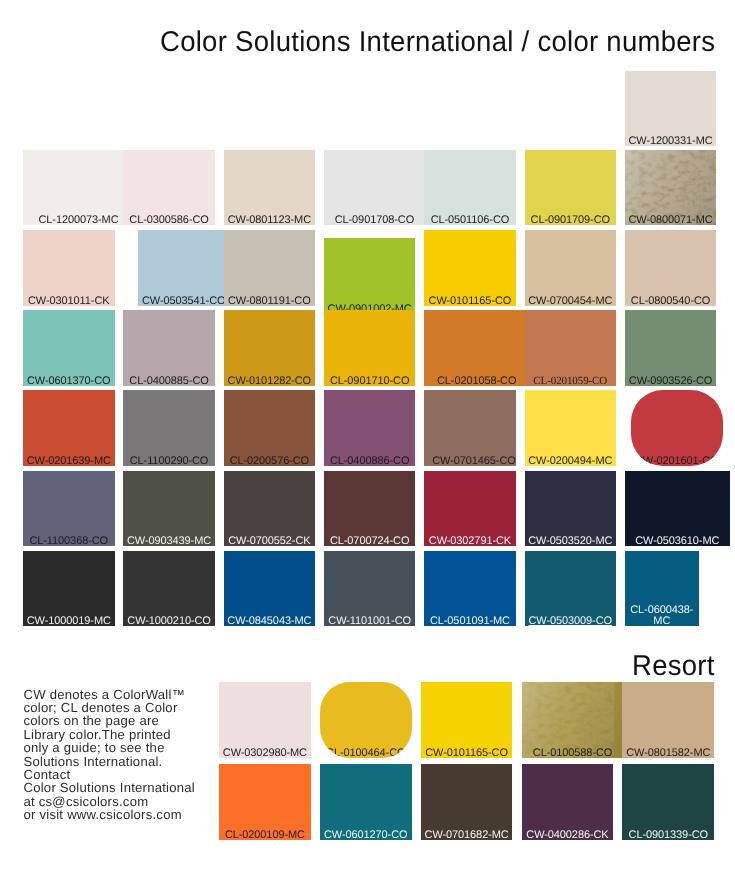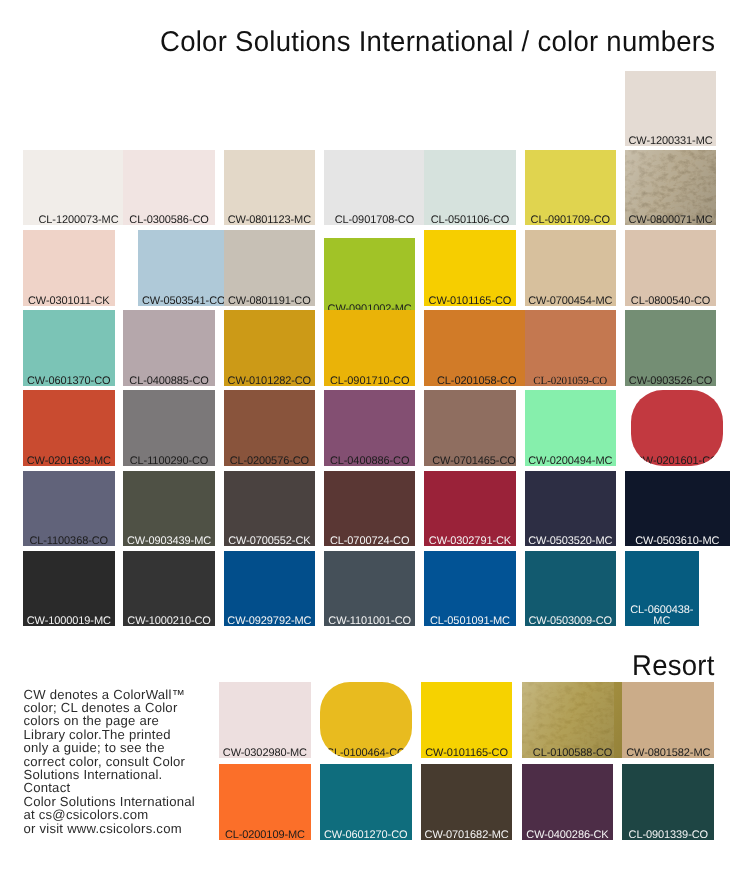--- a/index.html
+++ b/index.html
@@ -111,21 +111,21 @@
       </div>
       <div class="swatch" style="left: 223.6px; top: 390.45px; width: 91.5px; height: 75.2px; background: rgb(137, 84, 60);">
         <div class="code" style="color: rgb(28, 28, 28);">CL-0200576-CO</div>
       </div>
       <div class="swatch" style="left: 323.9px; top: 390.45px; width: 91.5px; height: 75.2px; background: rgb(131, 79, 114);">
         <div class="code" style="color: rgb(28, 28, 28);">CL-0400886-CO</div>
       </div>
       <div class="swatch" style="left: 424.2px; top: 390.45px; width: 91.5px; height: 75.2px; background: rgb(143, 110, 96);">
         <div class="code" style="color: rgb(28, 28, 28); text-align: right;">CW-0701465-CO</div>
       </div>
-      <div class="swatch" style="left: 524.5px; top: 390.45px; width: 91.5px; height: 75.2px; background: #86efac;">
+      <div class="swatch" style="left: 524.5px; top: 390.45px; width: 91.5px; height: 75.2px; background: #fde047;">
         <div class="code" style="color: rgb(28, 28, 28);">CW-0200494-MC</div>
       </div>
       <div class="swatch" style="left: 631px; top: 390.45px; width: 91.5px; height: 75.2px; background: rgb(194, 57, 64); border-radius: 32px;">
         <div class="code" style="color: rgb(28, 28, 28);">CW-0201601-CO</div>
       </div>
       <div class="swatch" style="left: 23px; top: 470.5px; width: 91.5px; height: 75.2px; background: rgb(97, 99, 122);">
         <div class="code" style="color: rgb(28, 28, 28);">CL-1100368-CO</div>
       </div>
       <div class="swatch" style="left: 123.3px; top: 470.5px; width: 91.5px; height: 75.2px; background: rgb(79, 81, 69);">
         <div class="code" style="color: rgb(245, 245, 245);">CW-0903439-MC</div>
@@ -145,30 +145,30 @@
       <div class="swatch" style="left: 624.8px; top: 470.5px; width: 105px; height: 75.2px; background: #0f172a;">
         <div class="code" style="color: rgb(245, 245, 245);">CW-0503610-MC</div>
       </div>
       <div class="swatch" style="left: 23px; top: 550.55px; width: 91.5px; height: 75.2px; background: rgb(42, 42, 42);">
         <div class="code" style="color: rgb(245, 245, 245);">CW-1000019-MC</div>
       </div>
       <div class="swatch" style="left: 123.3px; top: 550.55px; width: 91.5px; height: 75.2px; background: rgb(52, 52, 52);">
         <div class="code" style="color: rgb(245, 245, 245);">CW-1000210-CO</div>
       </div>
       <div class="swatch" style="left: 223.6px; top: 550.55px; width: 91.5px; height: 75.2px; background: rgb(2, 78, 139);">
-        <div class="code" style="color: rgb(245, 245, 245);">CW-0929792-MC</div>
+        <div class="code" style="color: rgb(245, 245, 245);">CW-0845043-MC</div>
       </div>
       <div class="swatch" style="left: 323.9px; top: 550.55px; width: 91.5px; height: 75.2px; background: rgb(69, 80, 89);">
         <div class="code" style="color: rgb(245, 245, 245);">CW-1101001-CO</div>
       </div>
       <div class="swatch" style="left: 424.2px; top: 550.55px; width: 91.5px; height: 75.2px; background: rgb(2, 83, 149);">
         <div class="code" style="color: rgb(245, 245, 245);">CL-0501091-MC</div>
       </div>
       <div class="swatch" style="left: 524.5px; top: 550.55px; width: 91.5px; height: 75.2px; background: rgb(18, 90, 111);">
-        <div class="code" style="color: rgb(245, 245, 245);">CW-0503009-CO</div>
+        <div class="code" style="color: rgb(245, 245, 245); text-decoration: underline;">CW-0503009-CO</div>
       </div>
       <div class="swatch" style="left: 624.8px; top: 550.55px; width: 74px; height: 75.2px; background: rgb(6, 92, 128);">
         <div class="code" style="color: rgb(245, 245, 245);">CL-0600438-MC</div>
       </div>
     </div>
   <div id="resort-host">
       <div class="swatch" style="left: 219px; top: 682px; width: 91.8px; height: 75.6px; background: rgb(237, 223, 223);">
         <div class="code" style="color: rgb(28, 28, 28);">CW-0302980-MC</div>
       </div>
       <div class="swatch" style="left: 319.85px; top: 682px; width: 91.8px; height: 75.6px; background: rgb(232, 187, 31); border-radius: 30px;">
@@ -202,20 +202,19 @@
       <div class="swatch" style="left: 622.4px; top: 764px; width: 91.8px; height: 75.6px; background: rgb(30, 69, 68);">
         <div class="code" style="color: rgb(245, 245, 245);">CL-0901339-CO</div>
       </div>
     </div>
   <div class="note" id="note-host">
       <div>CW denotes a ColorWall™</div>
       <div>color; CL denotes a Color</div>
       <div>colors on the page are</div>
       <div>Library color.The printed</div>
       <div>only a guide; to see the</div>
-      <div>correct color, consult Color</div>
       <div>Solutions International.</div>
       <div>Contact</div>
       <div>Color Solutions International</div>
       <div>at cs@csicolors.com</div>
       <div>or visit www.csicolors.com</div>
     </div>
 </div>
 
 </body></html>

